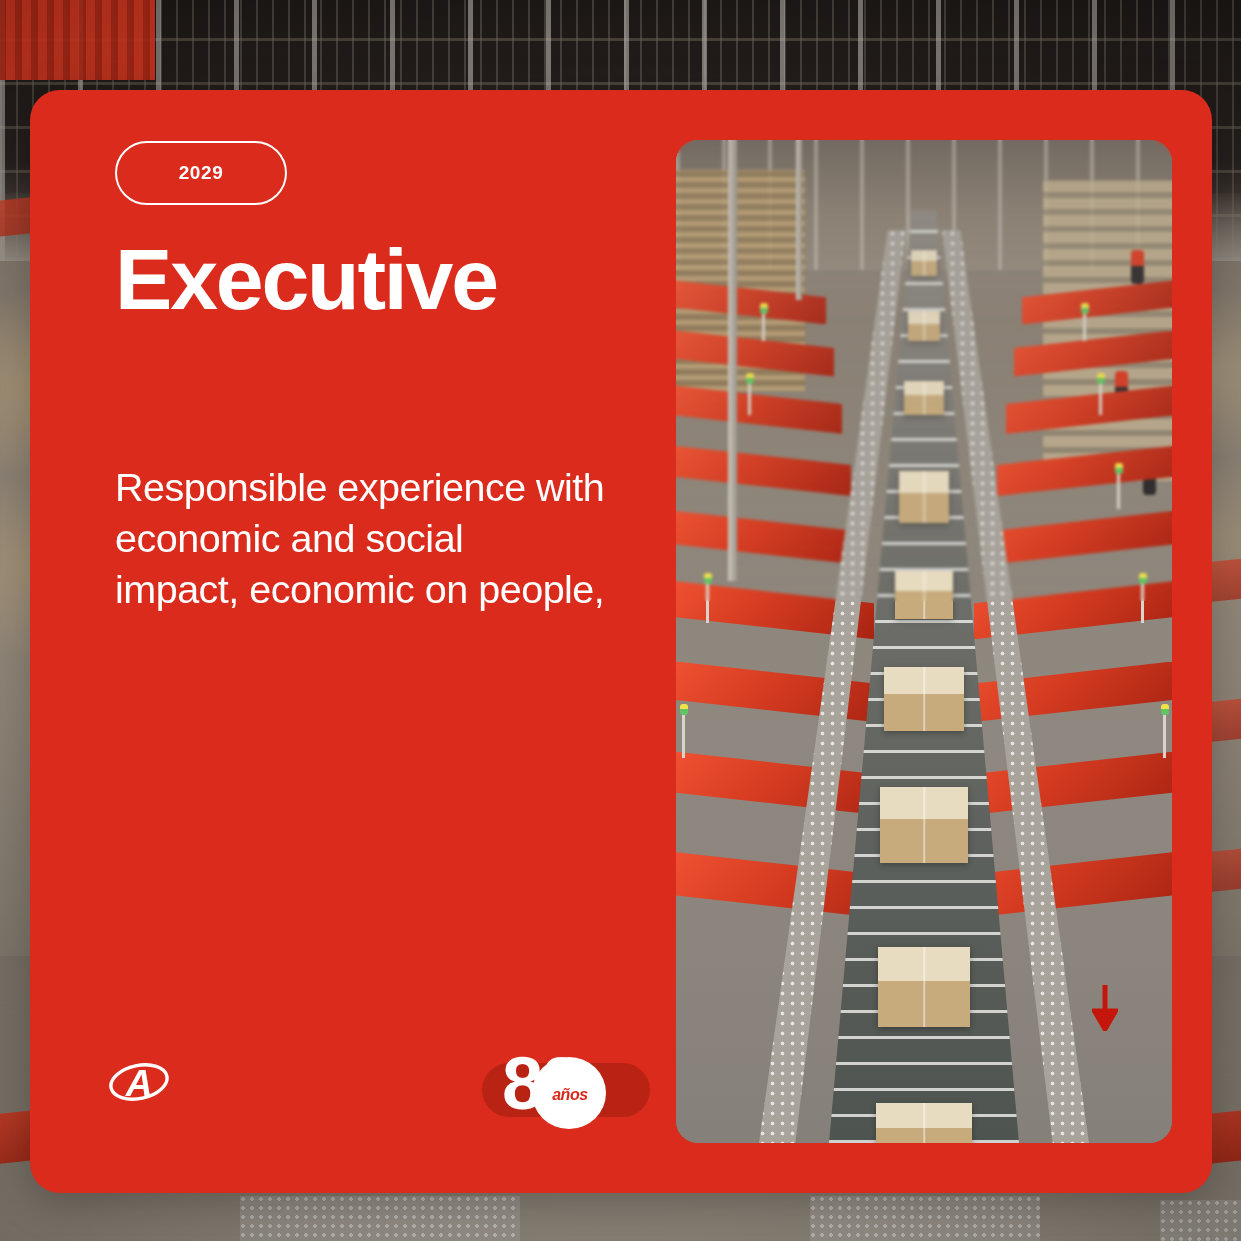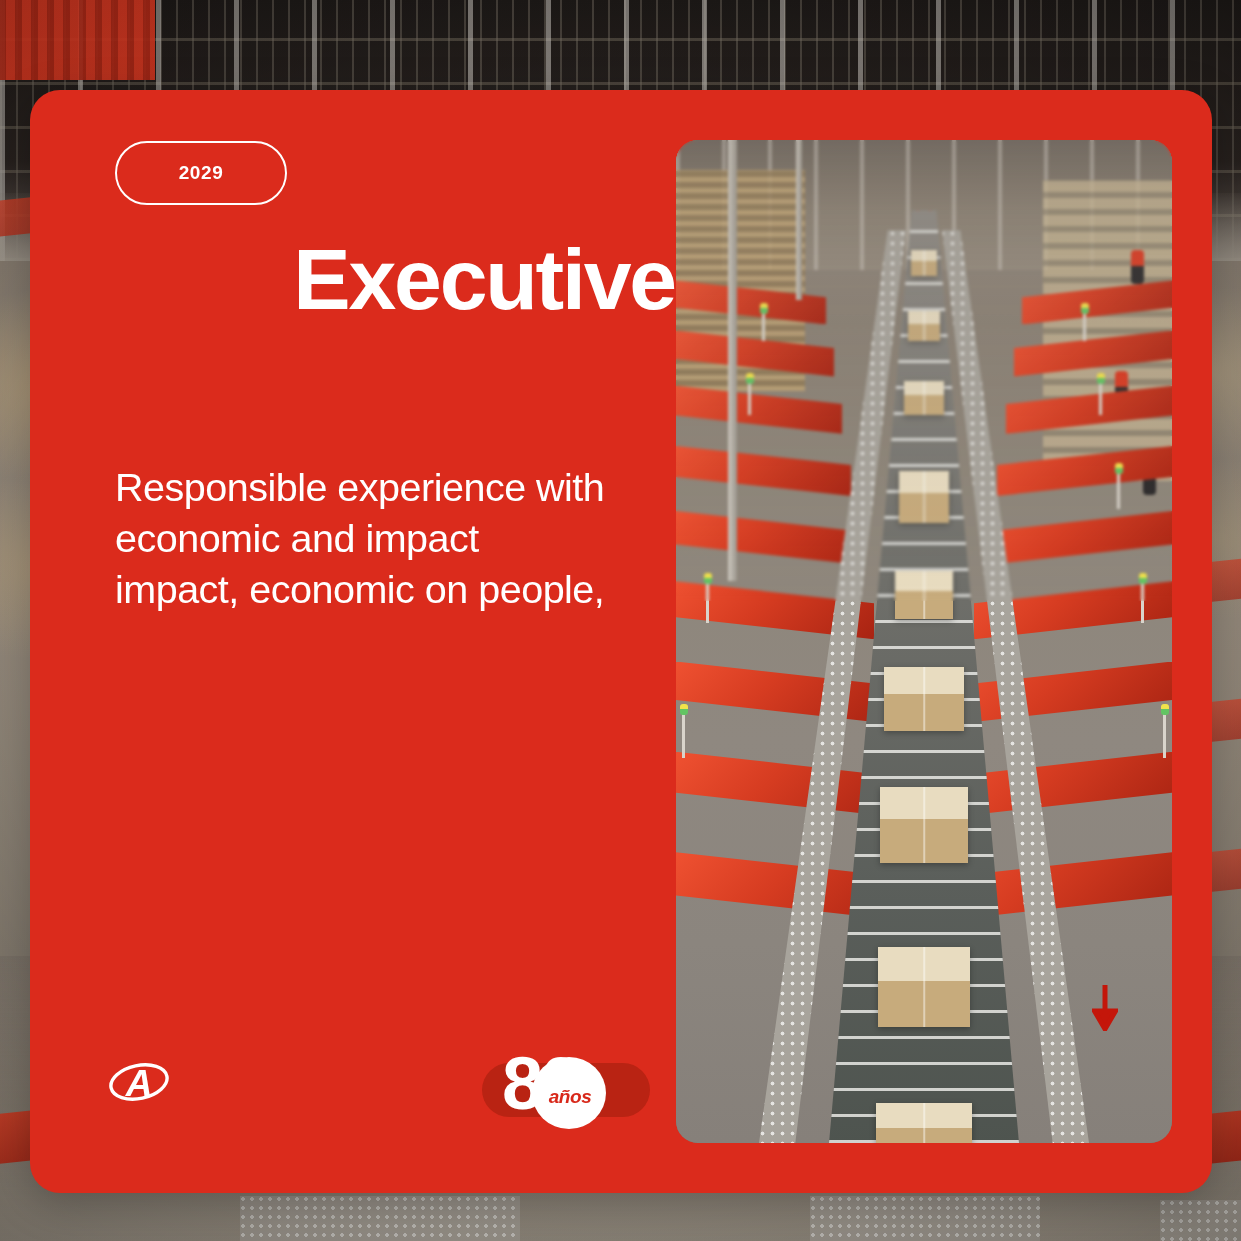--- a/index.html
+++ b/index.html
@@ -118,21 +118,20 @@
   
   .title {
     position: absolute;
     left: 85px; top: 148px;
     width: 560px;
     color: #ffffff;
     font-size: 86px;
     font-weight: 700;
     line-height: .97;
     letter-spacing: -2.2px;
-    text-align: right;
   }
   .title .ln { display: block; }
 
   
   .subtitle {
     position: absolute;
     left: 85px; top: 372px;
     width: 545px;
     color: #ffffff;
     font-size: 39.5px;
@@ -194,21 +193,21 @@
     width: 74px; height: 72px;
     background: #ffffff;
     border-radius: 50%;
   }
   .badge80-anios {
     position: absolute;
     left: 64px; top: 41px;
     width: 64px;
     text-align: center;
     color: #d8281a;
-    font-size: 19px;
+    font-size: 16px;
     font-weight: 700;
     font-style: italic;
     letter-spacing: -.4px;
   }
 
   
   .photo {
     position: absolute;
     left: 646px; top: 50px;
     width: 496px; height: 1003px;
@@ -384,21 +383,21 @@
   <div class="card">
 
     <div class="year-pill">2029</div>
 
     <h1 class="title">
       <span class="ln">Executive</span>
     </h1>
 
     <p class="subtitle">
       <span class="ln">Responsible experience with</span>
-      <span class="ln">economic and impact</span>
+      <span class="ln">economic and social</span>
       <span class="ln">impact, economic on people,</span>
     </p>
 
     <div class="brand-row">
 
       <div class="andreani-logo">
         <span class="andreani-mark">
           <svg width="62" height="46" viewBox="0 0 62 46">
             <ellipse cx="31" cy="23" rx="28.5" ry="16.5" transform="rotate(-12 31 23)" fill="none" stroke="#ffffff" stroke-width="3.4"></ellipse>
             <text x="31" y="37" text-anchor="middle" font-family="Liberation Sans, sans-serif" font-size="37" font-weight="700" font-style="italic" fill="#ffffff">A</text>

